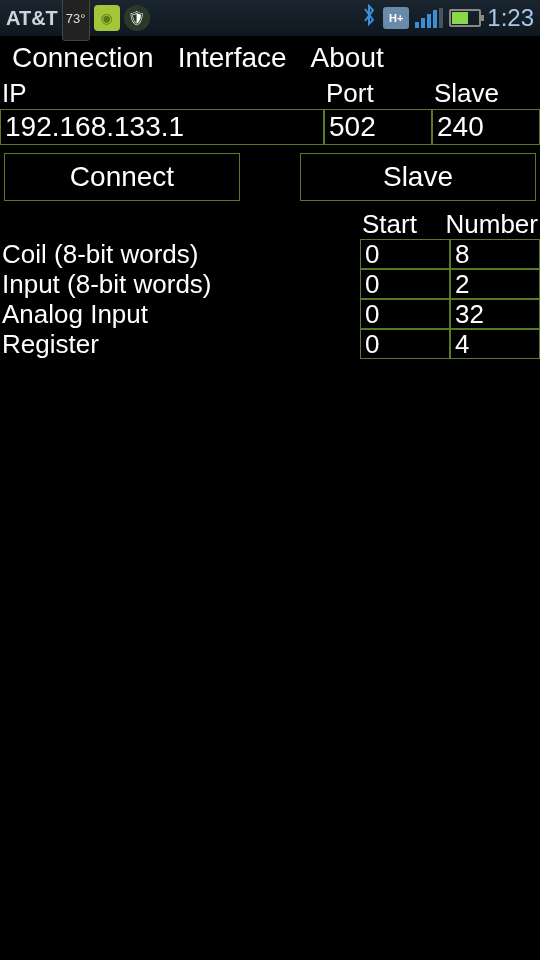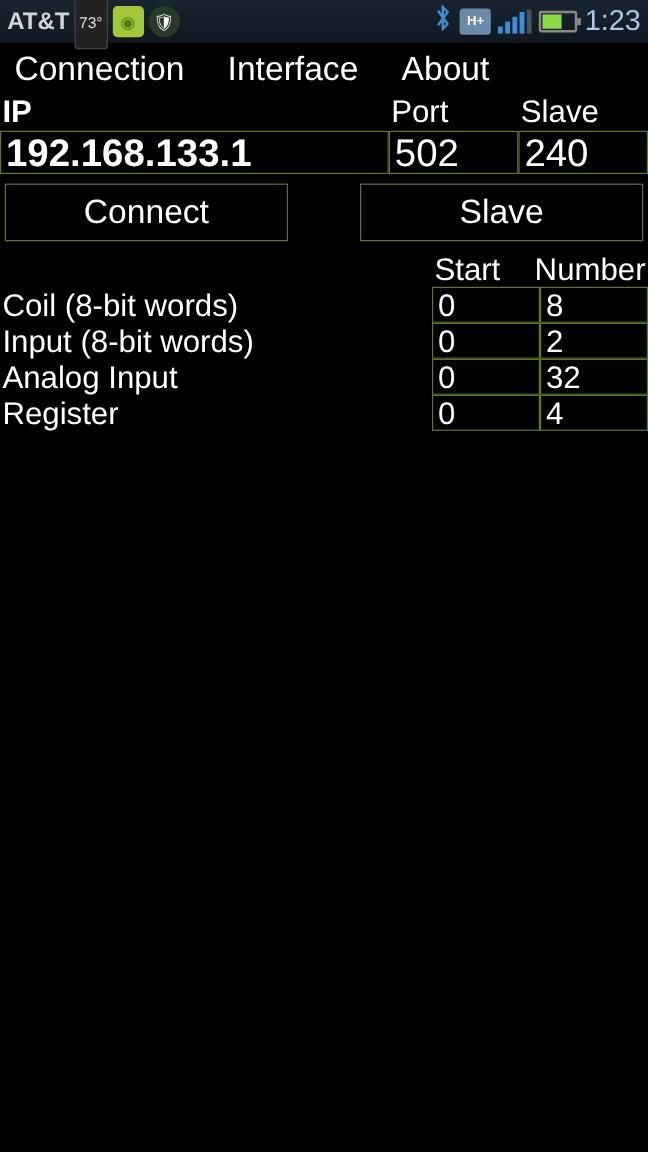--- a/index.html
+++ b/index.html
@@ -128,53 +128,52 @@
       height: 100%;
       background: #8ad848;
     }
     .time {
       color: #a8c8e8;
       font-size: 24px;
       font-weight: normal;
     }
     .tabs {
       display: flex;
-      gap: 36px;
+      gap: 24px;
       padding: 6px 12px 4px;
       background: #000;
     }
     .tab {
       color: #fff;
       font-size: 28px;
       font-weight: normal;
     }
     .conn-section {
       display: flex;
       width: 100%;
     }
     .conn-col-ip {
       flex: 1;
-      font-weight: bold;
     }
     .conn-col-port {
       width: 108px;
     }
     .conn-col-slave {
       width: 108px;
     }
     .label {
       color: #fff;
       font-size: 26px;
       padding: 0 2px;
     }
     .input-box {
       border: 1px solid #5a7a2a;
       background: #000;
       color: #fff;
-      font-size: 32px;
+      font-size: 28px;
       padding: 4px 4px;
       height: 36px;
       display: flex;
       align-items: center;
       width: 100%;
     }
     .button-row {
       display: flex;
       gap: 60px;
       padding: 8px 4px;

